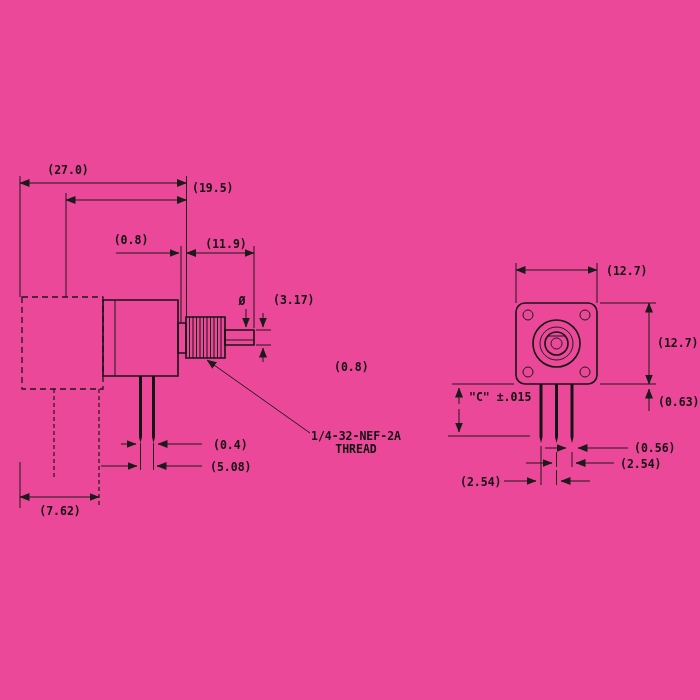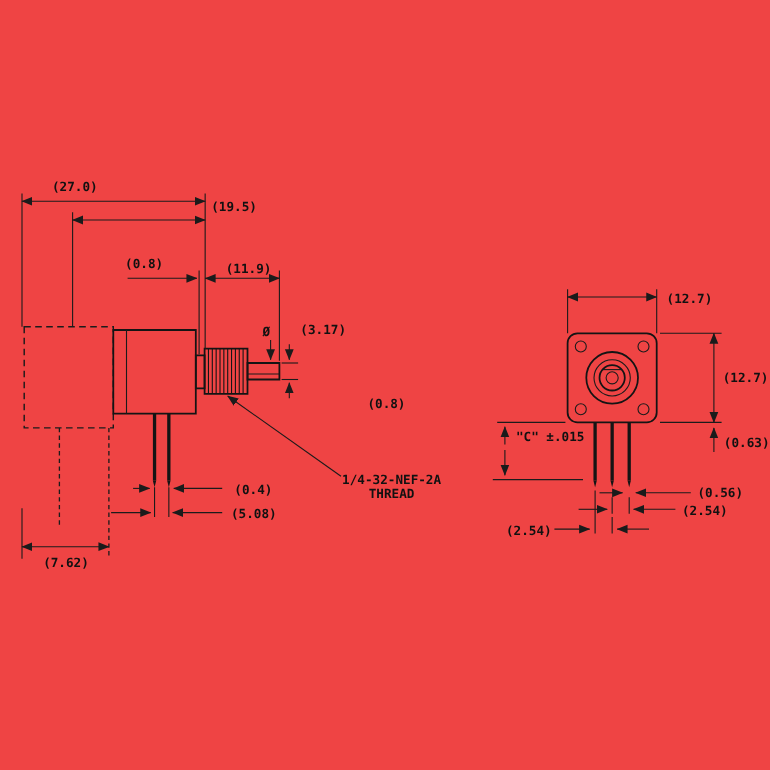--- a/index.html
+++ b/index.html
@@ -7,21 +7,21 @@
     padding: 0;
     background: #ffffff;
     width: 700px;
     height: 700px;
     overflow: hidden;
     font-family: "DejaVu Sans Mono", "Liberation Mono", monospace;
   }
   #canvas {
     width: 700px;
     height: 700px;
-    background: #ef4444;
+    background: #ec4899;
     position: relative;
   }
   svg { display: block; }
   svg line, svg rect, svg circle, svg path, svg polygon, svg polyline {
     vector-effect: non-scaling-stroke;
   }
   .thin  { stroke: #1b1b1b; stroke-width: 1;   fill: none; }
   .med   { stroke: #141414; stroke-width: 1.6; fill: none; }
   .dash  { stroke: #1b1b1b; stroke-width: 1.3; fill: none; stroke-dasharray: 6 4; }
   .dash2 { stroke: #1b1b1b; stroke-width: 1.2; fill: none; stroke-dasharray: 4 3; }

